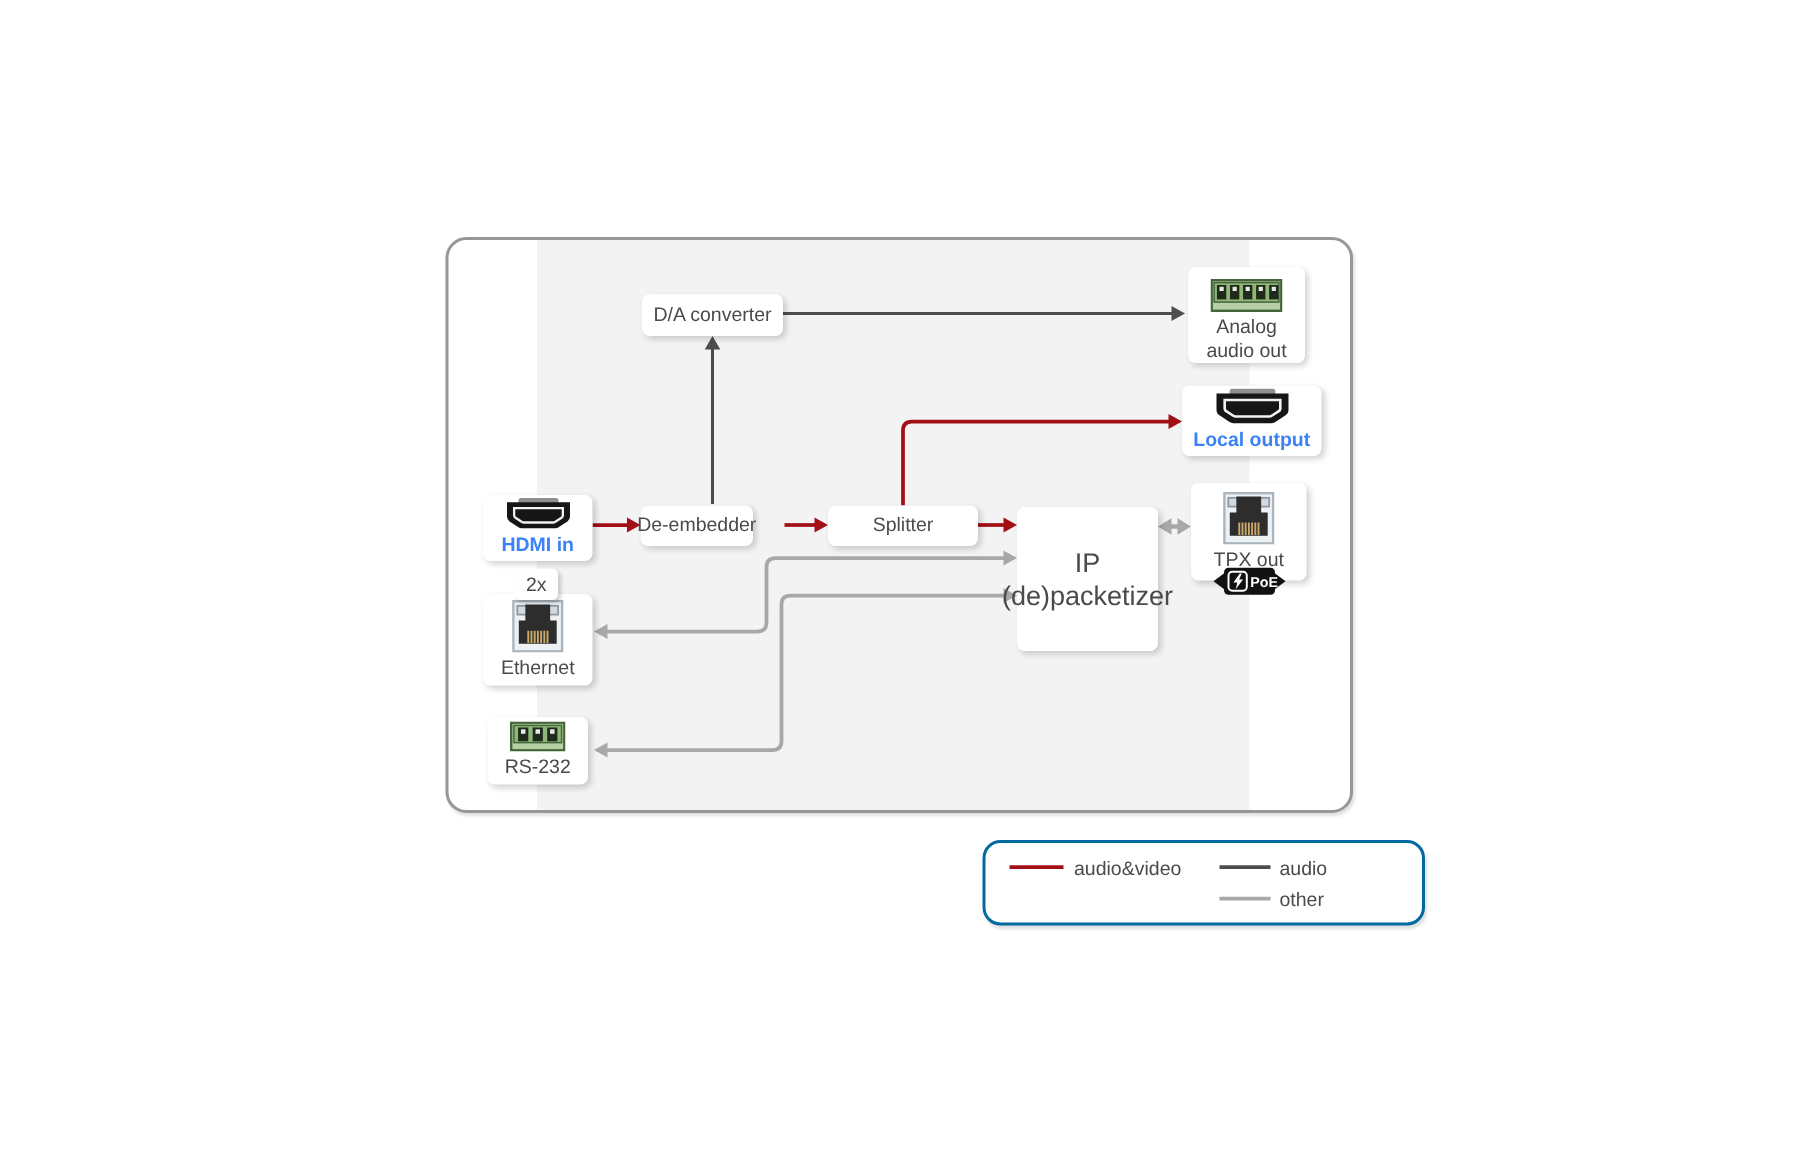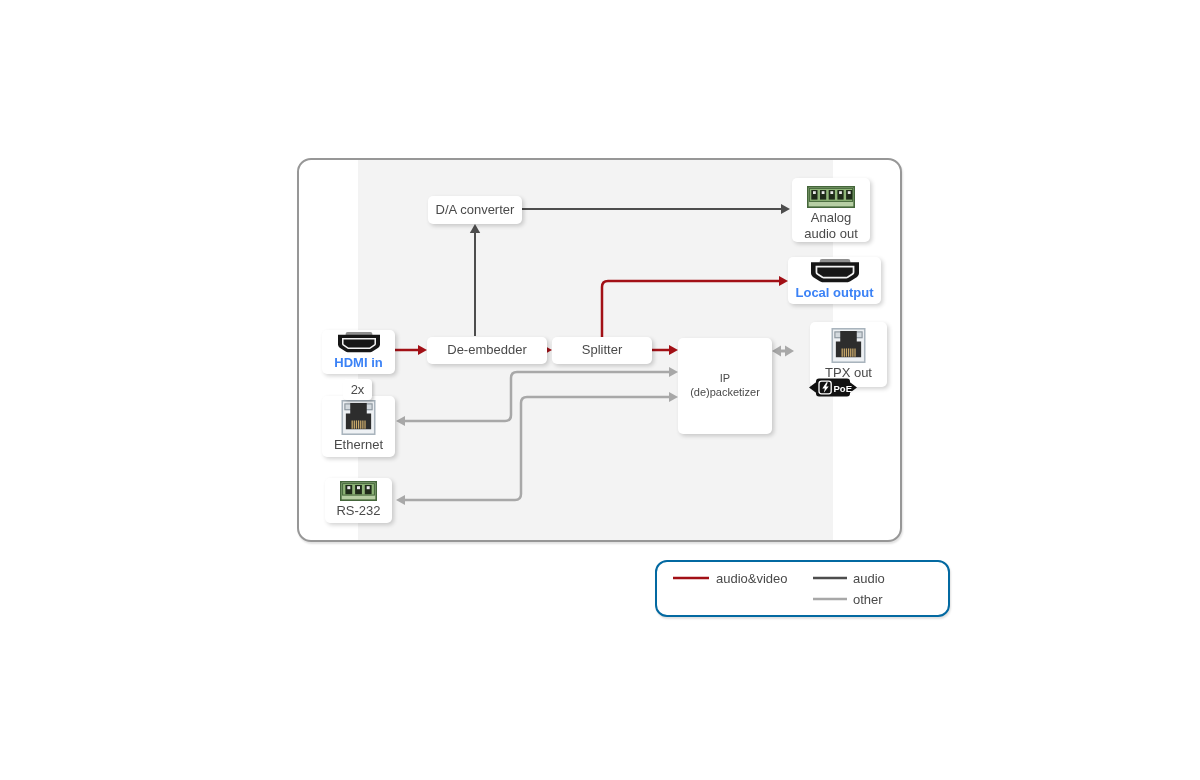--- a/index.html
+++ b/index.html
@@ -81,29 +81,29 @@
     <polygon points="396,500 405,495 405,505"></polygon>
     <polygon points="772,351 781,345.5 781,356.5"></polygon>
     <polygon points="794,351 785,345.5 785,356.5"></polygon>
   </g>
 </svg>
 
 <div class="block" style="left:428px;top:196px;width:94px;height:28px;">
   <span class="lbl">D/A converter</span>
 </div>
 
-<div class="block" style="left:427px;top:337px;width:120px;height:27px;">
+<div class="block" style="left:427px;top:337px;width:75px;height:27px;">
   <span class="lbl">De-embedder</span>
 </div>
 
 <div class="block" style="left:552px;top:337px;width:100px;height:27px;">
   <span class="lbl">Splitter</span>
 </div>
 
-<div class="block" style="left:678px;top:338px;width:94px;height:96px;font-size:11px;">
+<div class="block" style="left:678px;top:338px;width:94px;height:96px;font-size:18px;">
   <span class="lbl">IP</span>
   <span class="lbl">(de)packetizer</span>
 </div>
 
 <div class="block" style="left:322px;top:330px;width:73px;height:44px;">
   <svg class="icon" width="44" height="21" viewBox="0 0 46 22">
     <rect x="9" y="0" width="28" height="6" rx="2" fill="#8f8f8f"></rect>
     <path d="M1,3 h44 v10 q0,2.2 -1.8,3.4 l-6.2,4.1 q-1,0.7 -2.2,0.7 h-23.6 q-1.2,0 -2.2,-0.7 l-6.2,-4.1 q-1.8,-1.2 -1.8,-3.4 z" fill="#161616"></path>
     <path d="M6,7 h34 v5.2 q0,1 -0.9,1.6 l-4.6,3 q-0.5,0.3 -1.1,0.3 h-20.8 q-0.6,0 -1.1,-0.3 l-4.6,-3 q-0.9,-0.6 -0.9,-1.6 z" fill="#161616" stroke="#f2f2f2" stroke-width="1.6"></path>
   </svg>
@@ -172,21 +172,21 @@
 
 <div class="block" style="left:788px;top:257px;width:93px;height:47px;">
   <svg class="icon" width="52" height="24" viewBox="0 0 46 22">
     <rect x="9" y="0" width="28" height="6" rx="2" fill="#8f8f8f"></rect>
     <path d="M1,3 h44 v10 q0,2.2 -1.8,3.4 l-6.2,4.1 q-1,0.7 -2.2,0.7 h-23.6 q-1.2,0 -2.2,-0.7 l-6.2,-4.1 q-1.8,-1.2 -1.8,-3.4 z" fill="#161616"></path>
     <path d="M6,7 h34 v5.2 q0,1 -0.9,1.6 l-4.6,3 q-0.5,0.3 -1.1,0.3 h-20.8 q-0.6,0 -1.1,-0.3 l-4.6,-3 q-0.9,-0.6 -0.9,-1.6 z" fill="#161616" stroke="#f2f2f2" stroke-width="1.6"></path>
   </svg>
   <span class="lbl bold gap2">Local output</span>
 </div>
 
-<div class="block" style="left:794px;top:322px;width:77px;height:65px;justify-content:flex-start;padding-top:6px;margin-left:16px;">
+<div class="block" style="left:794px;top:322px;width:77px;height:65px;justify-content:flex-start;padding-top:6px;">
   <svg class="icon" width="35" height="35" viewBox="0 0 35 36">
     <rect x="0.8" y="0.8" width="33.4" height="34.4" fill="#eef1f4" stroke="#a9b4bd" stroke-width="1.6"></rect>
     <rect x="3.5" y="4" width="7" height="6" fill="#d3d9de" stroke="#8d979f" stroke-width="1.2"></rect>
     <rect x="24.5" y="4" width="7" height="6" fill="#d3d9de" stroke="#8d979f" stroke-width="1.2"></rect>
     <path d="M9,3 h17 v11 h4.5 v16 h-26 v-16 h4.5 z" fill="#2d2d2d"></path>
     <g stroke="#caa96a" stroke-width="1.3">
       <line x1="11" y1="21" x2="11" y2="29.5"></line>
         <line x1="13.2" y1="21" x2="13.2" y2="29.5"></line>
       <line x1="15.4" y1="21" x2="15.4" y2="29.5"></line>
         <line x1="17.6" y1="21" x2="17.6" y2="29.5"></line>

